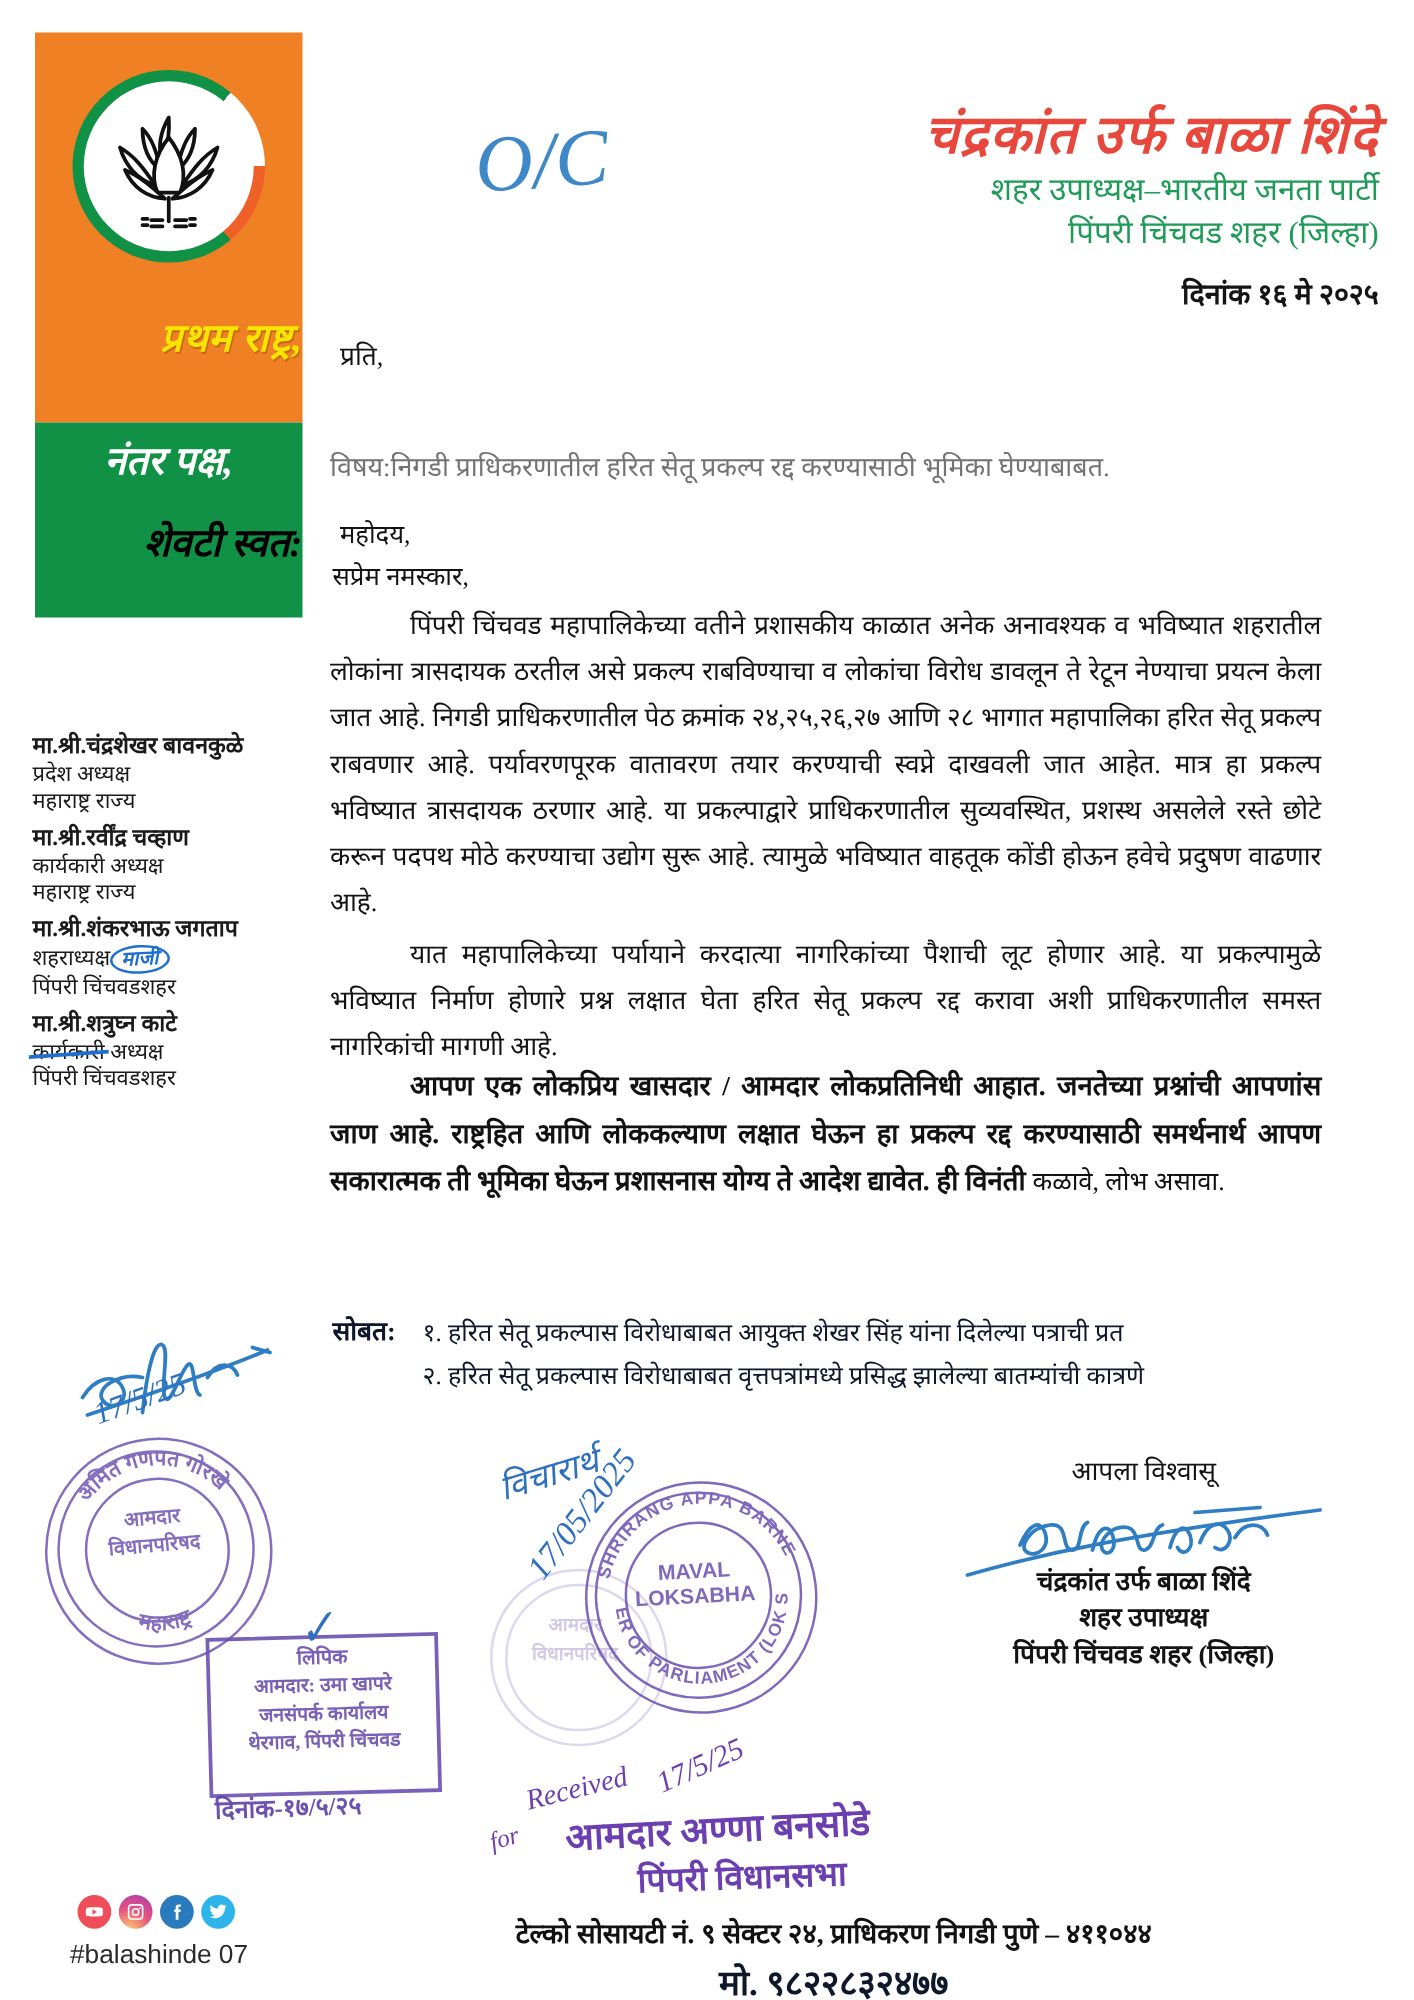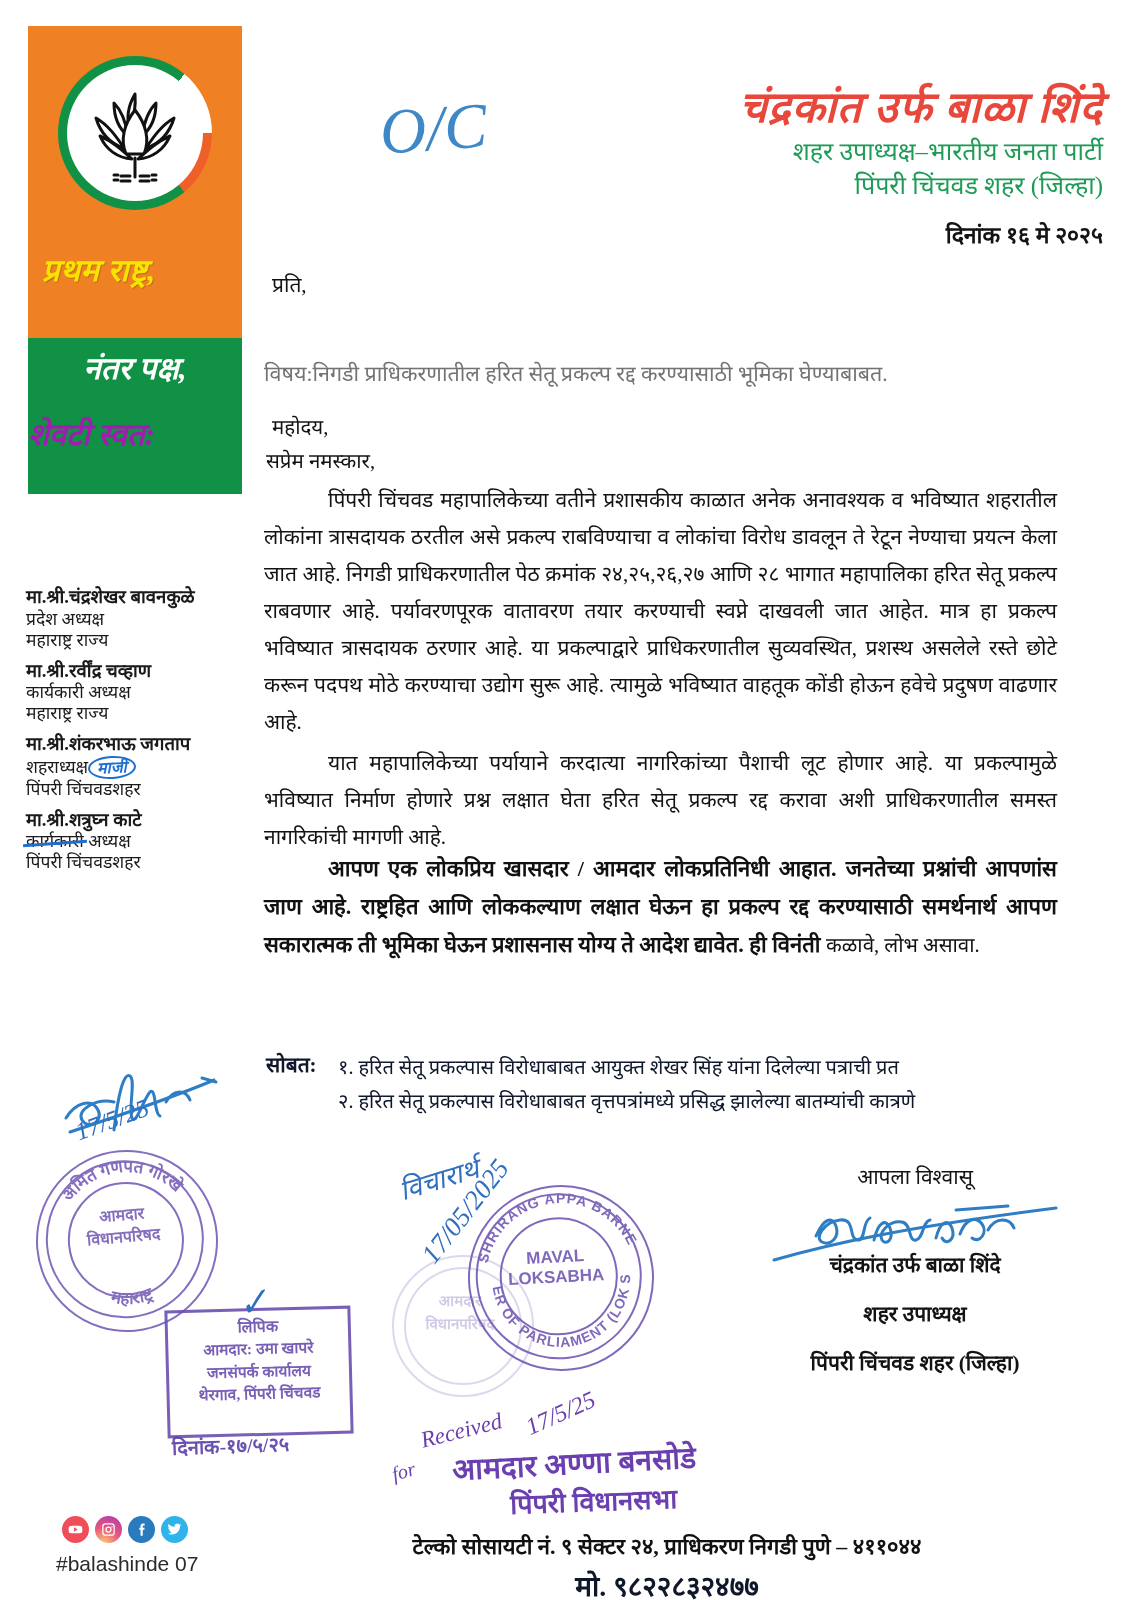--- a/index.html
+++ b/index.html
@@ -62,47 +62,46 @@
   }
   .lotus-svg {
     position: absolute;
     left: 22px; top: 28px;
     width: 110px; height: 106px;
   }
   .slogan1 {
     position: absolute;
     left: 0; top: 222px;
     width: 214px;
-    text-align: left;
+    text-align: right;
     color: #f7e400;
     font-size: 31px;
     font-weight: bold;
     font-style: italic;
     font-family: "Liberation Serif", "DejaVu Serif", serif;
     letter-spacing: 0.5px;
     text-shadow: 1px 1px 0 rgba(120,60,0,0.35);
-    padding-left: 14px;
   }
   .slogan2 {
     position: absolute;
     left: 0; top: 320px;
     width: 214px;
     text-align: center;
     color: #ffffff;
     font-size: 31px;
     font-weight: bold;
     font-style: italic;
     font-family: "Liberation Serif", "DejaVu Serif", serif;
   }
   .slogan3 {
     position: absolute;
     left: 0; top: 386px;
     width: 214px;
-    text-align: left;
-    color: #a21caf;
+    text-align: right;
+    color: #000000;
     font-size: 31px;
     font-weight: bold;
     font-style: italic;
     font-family: "Liberation Serif", "DejaVu Serif", serif;
   }
 
   
   .officials {
     position: absolute;
     left: 26px;
@@ -304,21 +303,21 @@
   }
   .signoff .yours { font-size: 21px; }
   .signoff .sname {
     font-size: 21px;
     font-weight: bold;
     margin-top: 60px;
   }
   .signoff .srole {
     font-size: 21px;
     font-weight: bold;
-    margin-top: 21px;
+    margin-top: 1px;
   }
   .sig-ink {
     position: absolute;
     left: 770px;
     top: 1196px;
     width: 290px;
     height: 70px;
     pointer-events: none;
   }
 

